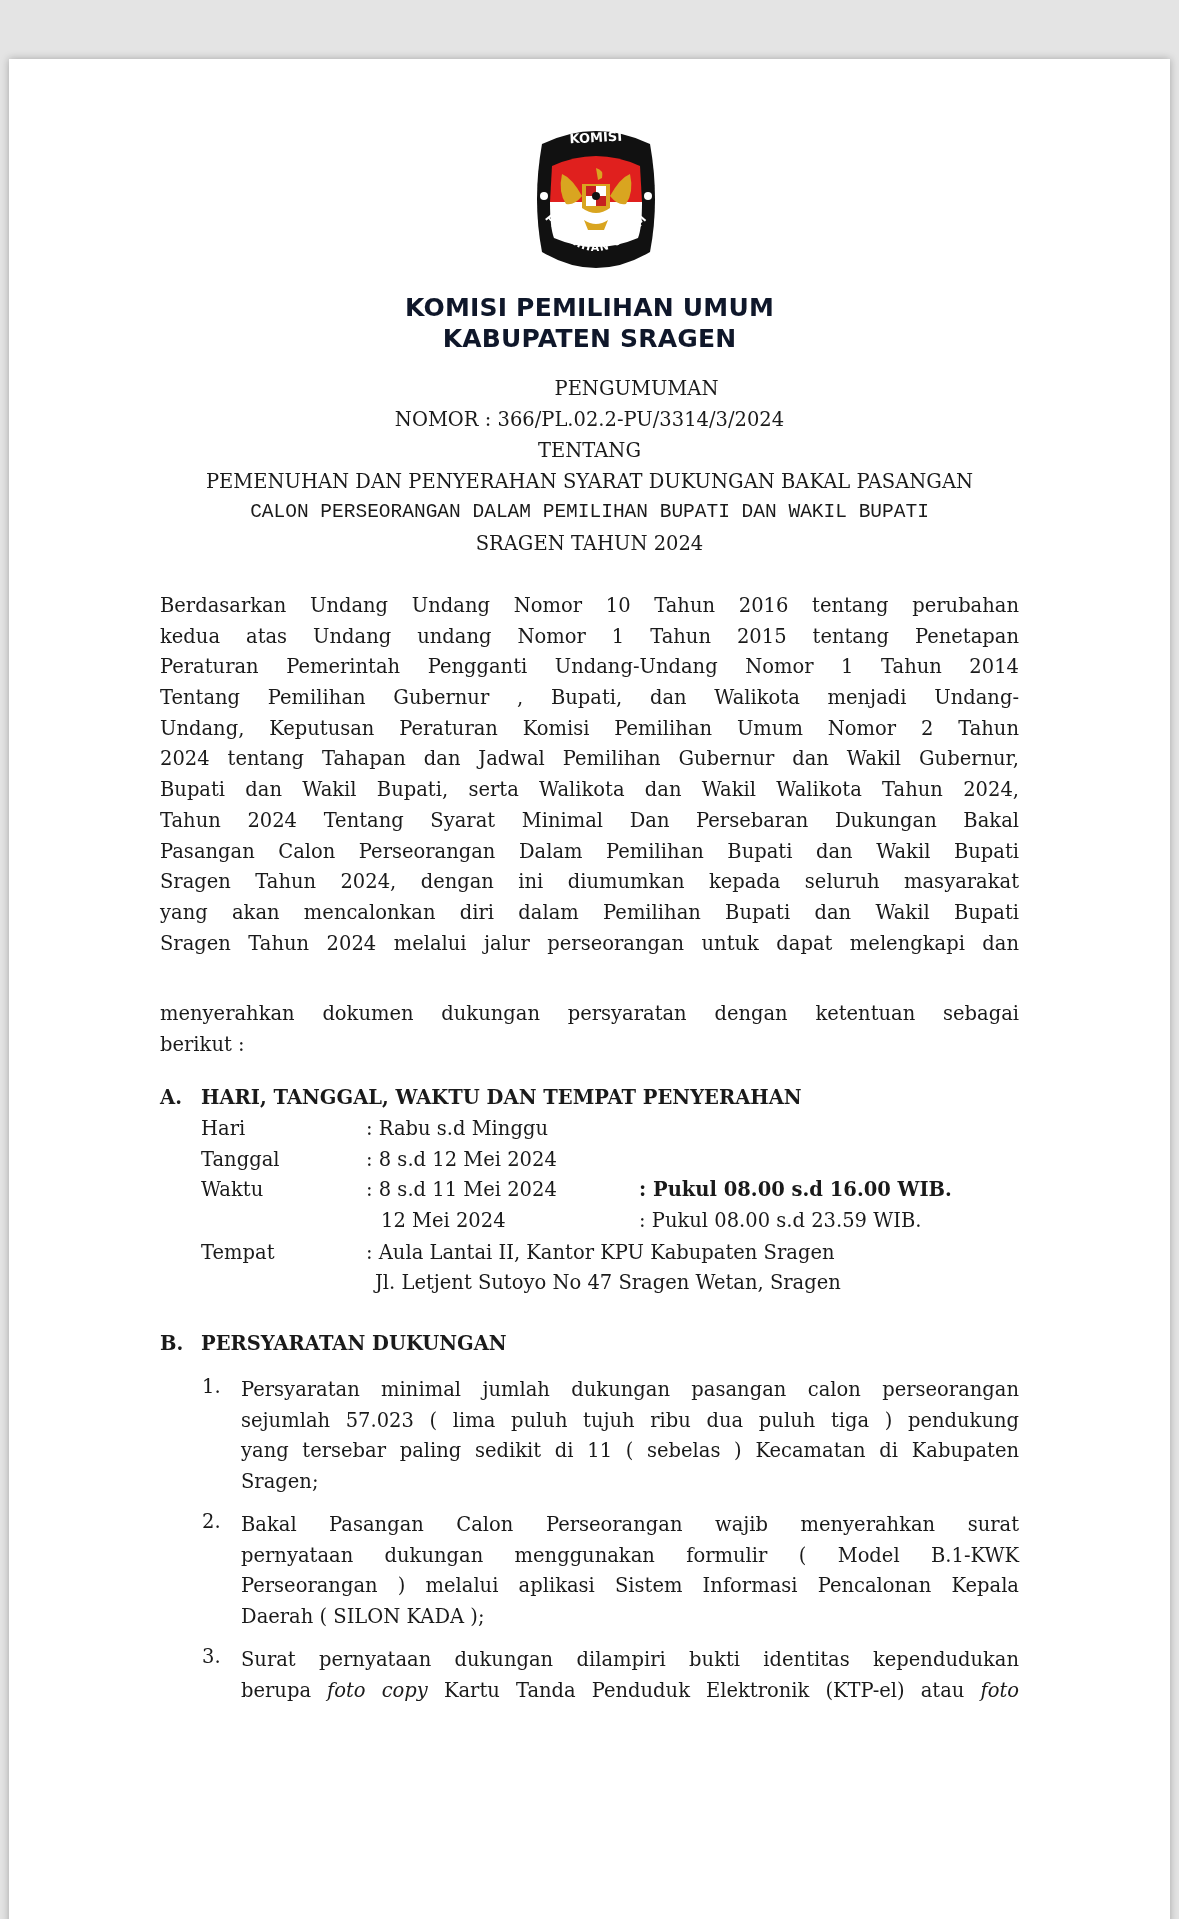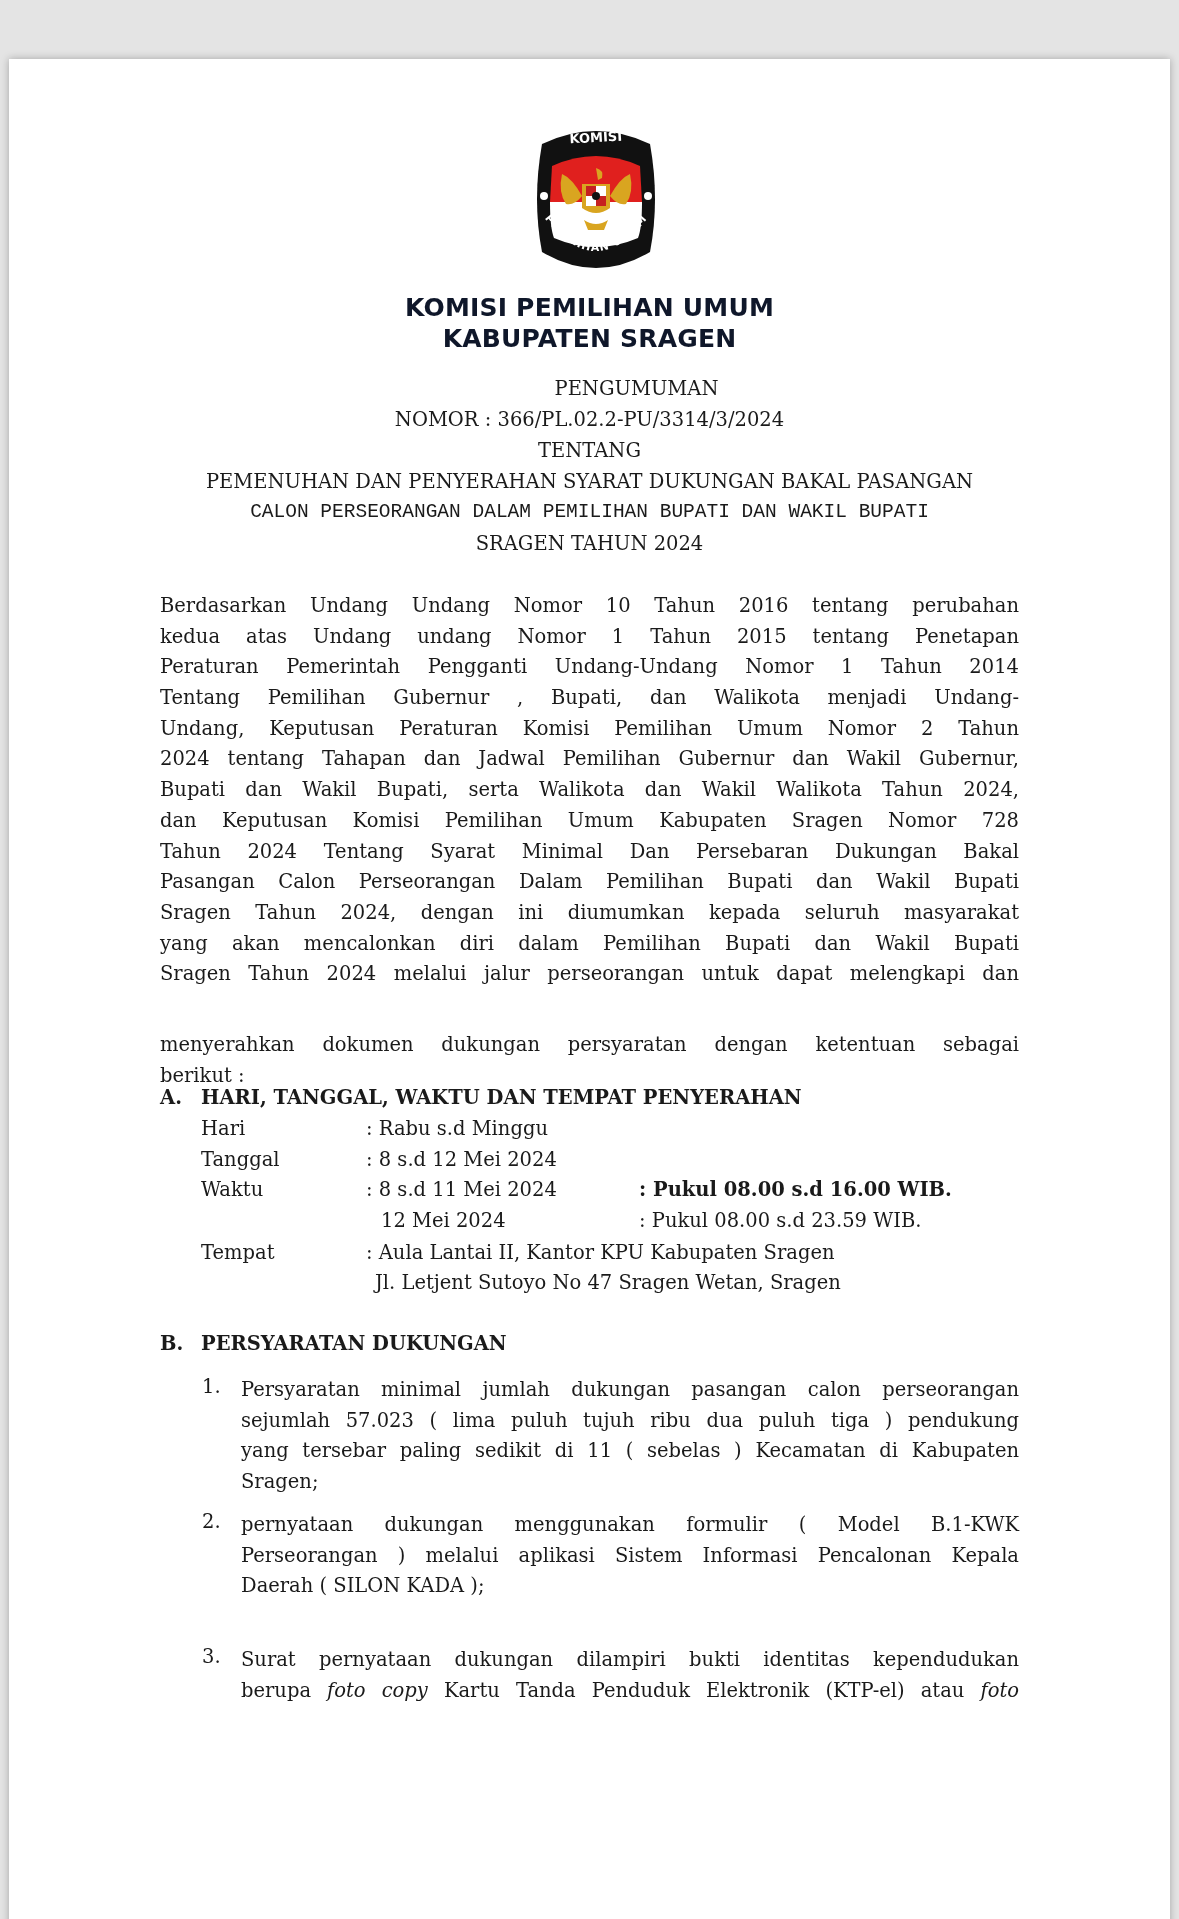--- a/index.html
+++ b/index.html
@@ -87,21 +87,20 @@
 <div class="ctr" style="top:532px;">SRAGEN TAHUN 2024</div>
 
 <div class="para" style="top:591px;">
   <span class="ln" style="white-space: normal; text-align-last: justify;">Berdasarkan Undang Undang Nomor 10 Tahun 2016  tentang perubahan</span>
   <span class="ln" style="white-space: normal; text-align-last: justify;">kedua atas Undang undang Nomor 1 Tahun 2015 tentang Penetapan</span>
   <span class="ln" style="white-space: normal; text-align-last: justify;">Peraturan Pemerintah Pengganti Undang-Undang  Nomor 1 Tahun 2014</span>
   <span class="ln" style="white-space: normal; text-align-last: justify;">Tentang Pemilihan Gubernur , Bupati, dan  Walikota menjadi Undang-</span>
   <span class="ln" style="white-space: normal; text-align-last: justify;">Undang,  Keputusan Peraturan Komisi Pemilihan Umum Nomor 2 Tahun</span>
   <span class="ln" style="white-space: normal; text-align-last: justify;">2024 tentang Tahapan dan Jadwal Pemilihan Gubernur dan Wakil Gubernur,</span>
   <span class="ln" style="white-space: normal; text-align-last: justify;">Bupati dan Wakil Bupati, serta Walikota dan Wakil Walikota Tahun 2024,</span>
-  <span class="ln" style="white-space: normal; text-align-last: justify;">dan Keputusan Komisi Pemilihan Umum Kabupaten Sragen Nomor 728</span>
   <span class="ln" style="white-space: normal; text-align-last: justify;">Tahun 2024 Tentang Syarat Minimal Dan Persebaran Dukungan Bakal</span>
   <span class="ln" style="white-space: normal; text-align-last: justify;">Pasangan Calon Perseorangan Dalam Pemilihan Bupati dan Wakil Bupati</span>
   <span class="ln" style="white-space: normal; text-align-last: justify;">Sragen Tahun 2024, dengan ini diumumkan kepada seluruh masyarakat</span>
   <span class="ln" style="white-space: normal; text-align-last: justify;">yang akan mencalonkan diri dalam Pemilihan Bupati dan Wakil Bupati</span>
   <span class="ln" style="white-space: normal; text-align-last: justify;">Sragen Tahun 2024 melalui jalur perseorangan untuk dapat melengkapi dan</span>
   <span class="ln" style="white-space: normal; text-align-last: justify; margin-top: 40px;">menyerahkan dokumen dukungan persyaratan dengan ketentuan sebagai</span>
   <span class="ln last" style="white-space: nowrap;">berikut :</span>
 </div>
 
 <div class="sec" style="top:1086px;">
@@ -132,20 +131,21 @@
 <div class="num" style="top:1375px;">1.</div>
 <div class="item" style="top:1375px;">
   <span class="ln" style="white-space: normal; text-align-last: justify;">Persyaratan minimal jumlah dukungan pasangan calon perseorangan</span>
   <span class="ln" style="white-space: normal; text-align-last: justify;">sejumlah 57.023 ( lima puluh tujuh ribu dua puluh tiga ) pendukung</span>
   <span class="ln" style="white-space: normal; text-align-last: justify;">yang tersebar paling sedikit di 11 ( sebelas ) Kecamatan di Kabupaten</span>
   <span class="ln last" style="white-space: nowrap;">Sragen;</span>
 </div>
 
 <div class="num" style="top:1510px;">2.</div>
 <div class="item" style="top:1510px;">
+  <span class="ln" style="white-space: normal; text-align-last: justify;">Bakal Pasangan Calon Perseorangan wajib menyerahkan surat</span>
   <span class="ln" style="white-space: normal; text-align-last: justify;">pernyataan dukungan menggunakan formulir ( Model B.1-KWK</span>
   <span class="ln" style="white-space: normal; text-align-last: justify;">Perseorangan ) melalui aplikasi Sistem Informasi Pencalonan Kepala</span>
   <span class="ln last" style="white-space: nowrap;">Daerah ( SILON KADA );</span>
 </div>
 
 <div class="num" style="top:1645px;">3.</div>
 <div class="item" style="top:1645px;">
   <span class="ln" style="white-space: normal; text-align-last: justify;">Surat pernyataan dukungan dilampiri bukti identitas kependudukan</span>
   <span class="ln" style="white-space: normal; text-align-last: justify;"><span>berupa </span><i>foto copy</i><span> Kartu Tanda Penduduk Elektronik (KTP-el) atau </span><i>foto</i></span>
 </div>

